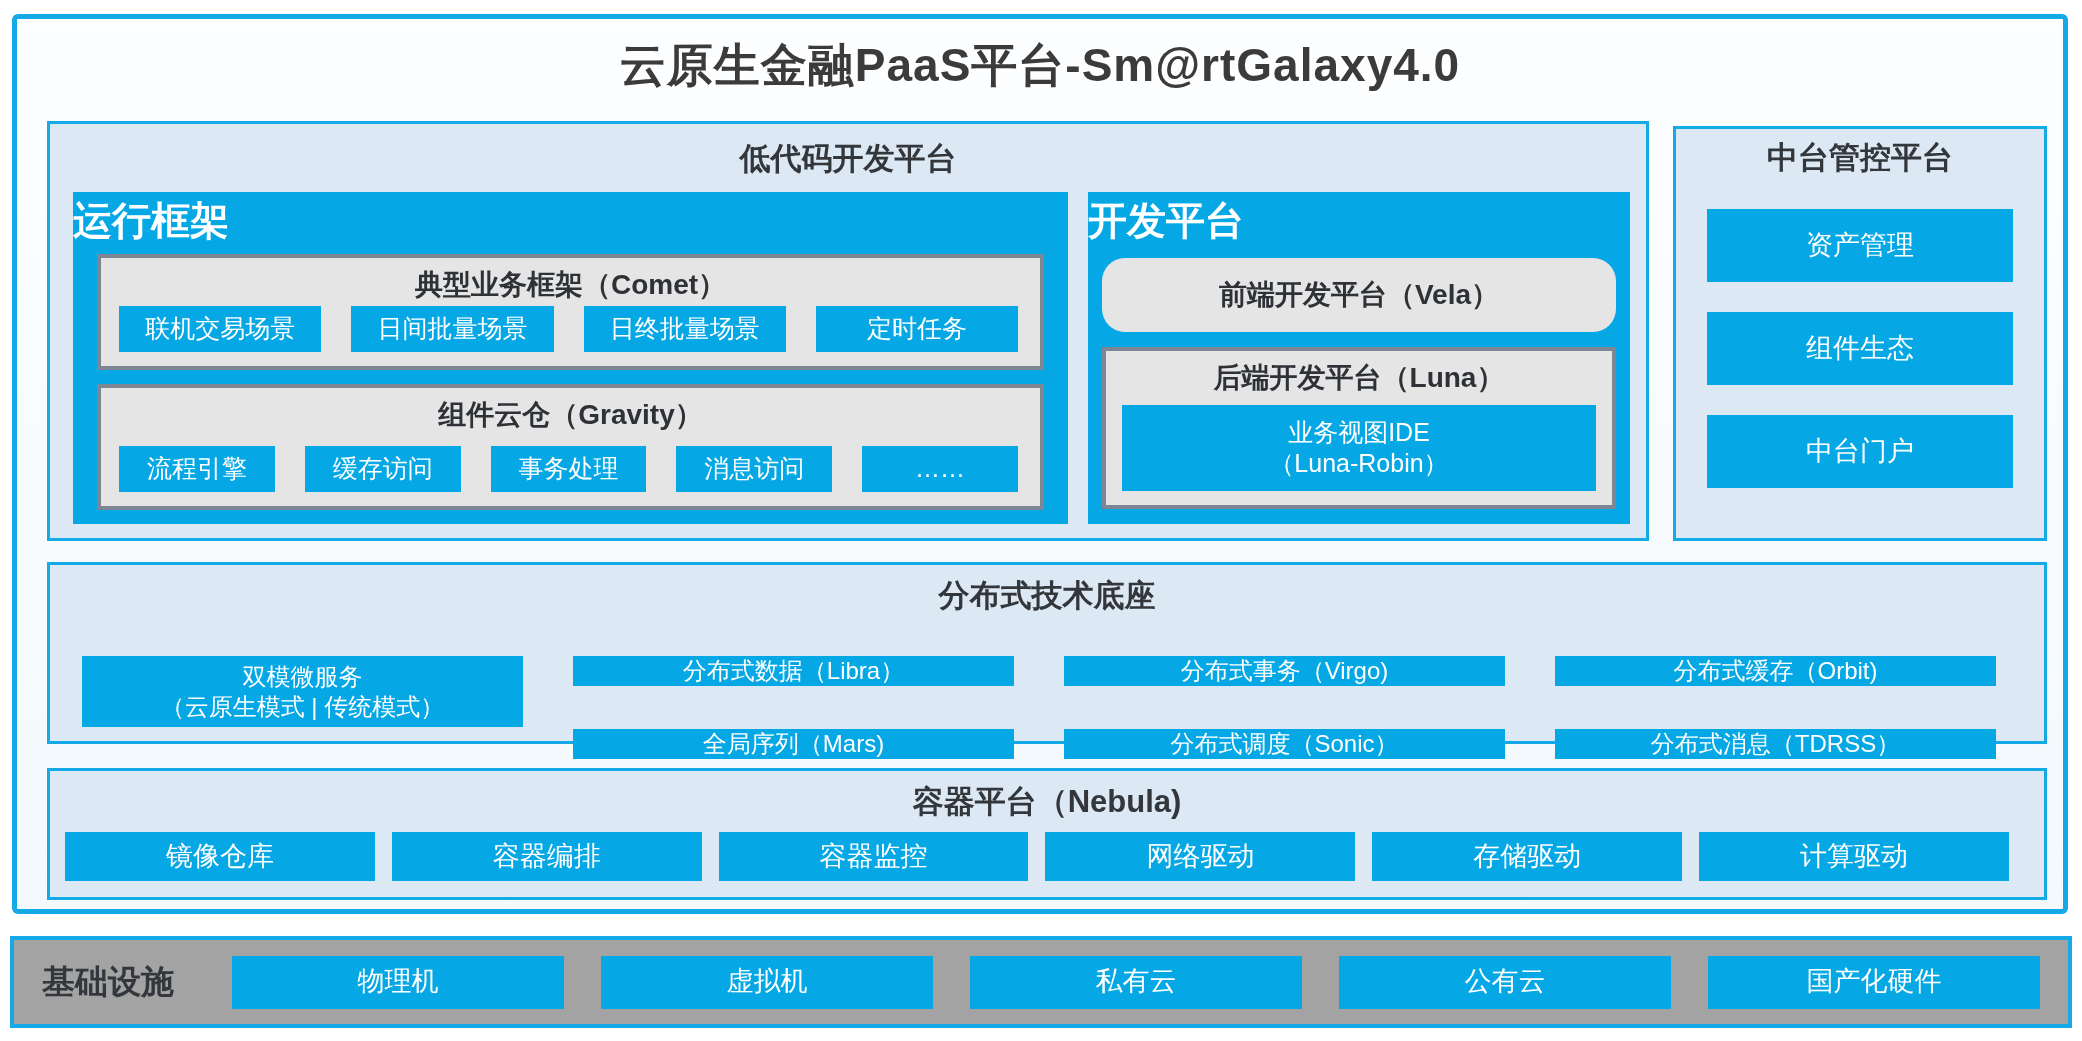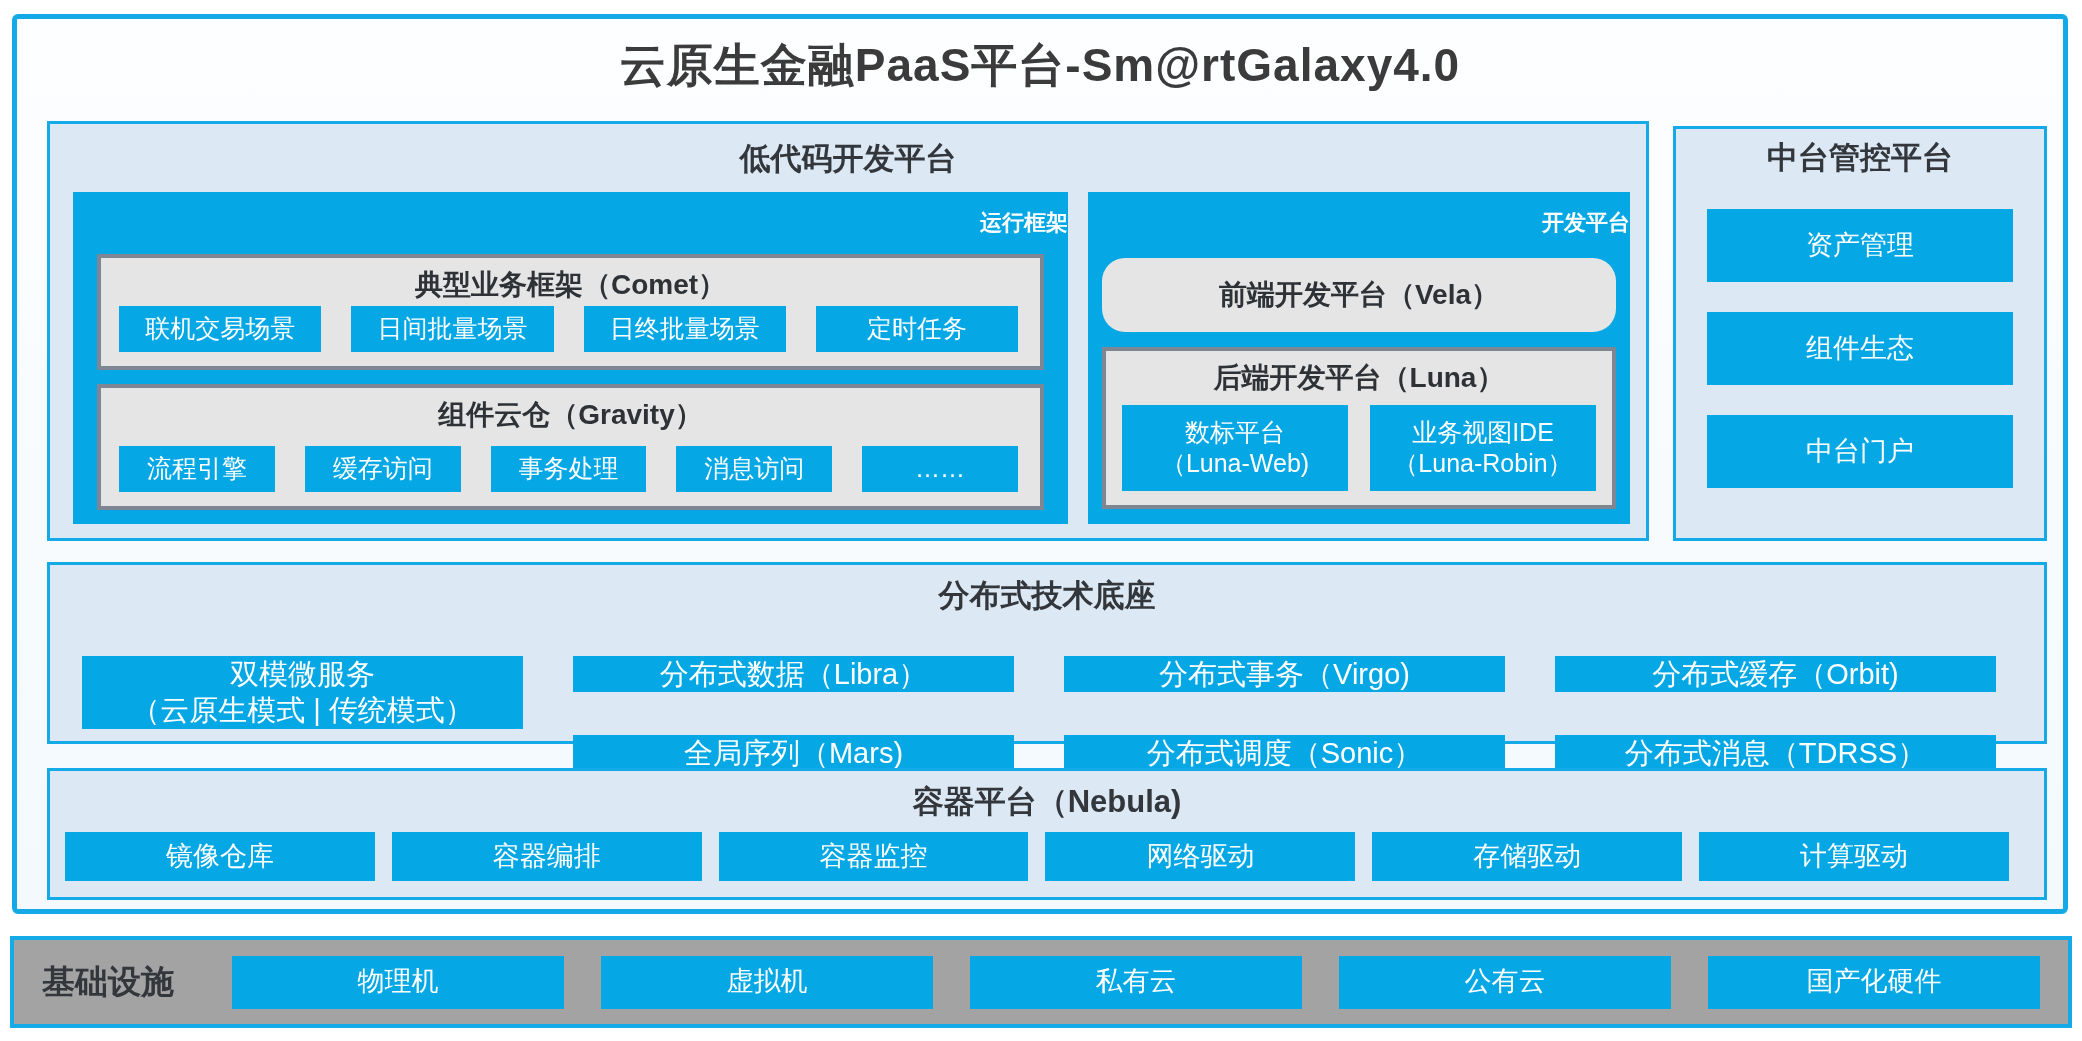--- a/index.html
+++ b/index.html
@@ -43,25 +43,25 @@
     font-size: 31px;
     font-weight: bold;
     color: #33373c;
   }
   
   .blue-panel {
     position: absolute;
     background: #05a8e5;
   }
   .blue-panel-title {
-    text-align: right;
+    text-align: left;
     color: #ffffff;
-    font-size: 22px;
-    font-weight: bold;
-    padding-top: 16px;
+    font-size: 39px;
+    font-weight: bold;
+    padding-top: 2px;
   }
   .btn {
     background: #05a8e5;
     color: #ffffff;
     display: flex;
     align-items: center;
     justify-content: center;
     text-align: center;
     font-size: 26px;
     line-height: 1.25;
@@ -118,21 +118,21 @@
 
   
   .distributed { left: 30px; top: 543px; width: 2000px; height: 182px; }
   .distributed .panel-header { padding-top: 10px; }
   .dist-grid {
     position: absolute;
     left: 32px; right: 48px; top: 60px; bottom: 14px;
     display: flex; gap: 50px;
   }
   .dist-col { flex: 1; display: flex; flex-direction: column; gap: 12px; }
-  .dist-col .btn { flex: 1; font-size: 29px; margin-top: 31px; }
+  .dist-col .btn { flex: 1; font-size: 24px; margin-top: 31px; }
   .dual-mode { flex-direction: column; height: 100%; font-size: 26px; }
 
   
   .containerp { left: 30px; top: 749px; width: 2000px; height: 132px; }
   .containerp .panel-header { padding-top: 10px; }
   .containerp-row {
     position: absolute; left: 15px; right: 35px; bottom: 16px;
     height: 49px; display: flex; gap: 17px;
   }
   .containerp-row .btn { flex: 1; font-size: 27px; }
@@ -195,24 +195,20 @@
       </div>
 
       <div class="blue-panel dev">
         <div class="blue-panel-title">开发平台</div>
 
         <div class="white-box vela">前端开发平台（Vela）</div>
 
         <div class="white-box bordered luna">
           <div class="white-box-title">后端开发平台（Luna）</div>
           <div class="luna-row">
-            <div class="btn">
-              <span>数标平台</span>
-              <span>（Luna-Web)</span>
-            </div>
             <div class="btn">
               <span>业务视图IDE</span>
               <span>（Luna-Robin）</span>
             </div>
           </div>
         </div>
       </div>
     </div>
 
     <div class="panel midplatform">

